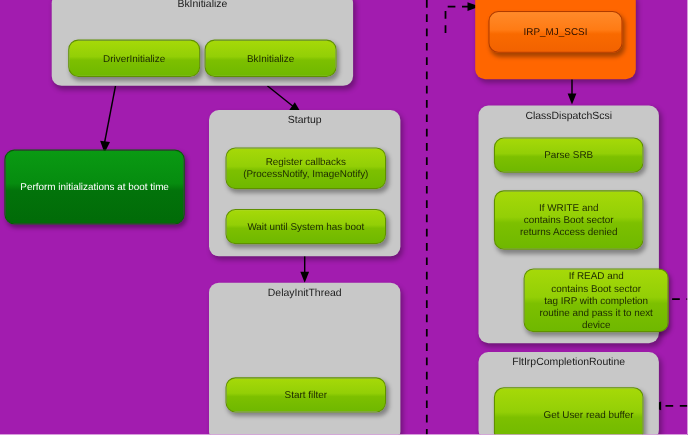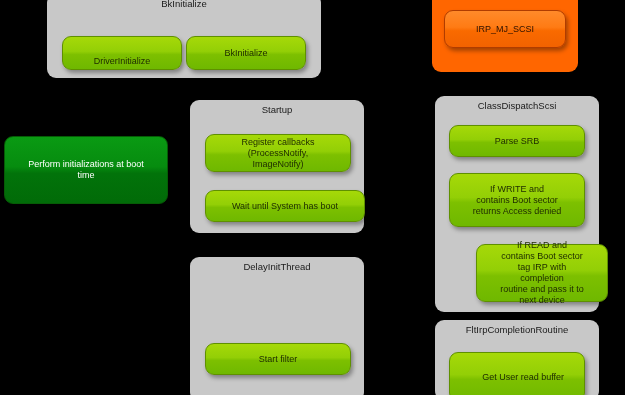--- a/index.html
+++ b/index.html
@@ -8,21 +8,21 @@
     background: #ffffff;
   }
   body {
     font-family: "Liberation Sans", sans-serif;
   }
   #canvas {
     position: relative;
     width: 625px;
     height: 395px;
     overflow: hidden;
-    background: #000000;
+    background: #a21caf;
   }
   .group {
     position: absolute;
     background: #c8c8c8;
     border-radius: 9px;
     box-shadow: 2px 3px 5px rgba(0,0,0,0.30);
   }
   .group-title {
     position: absolute;
     top: 4px;
@@ -39,21 +39,21 @@
     border: 1px solid #5f9000;
     background: linear-gradient(to bottom, #a6d908 0%, #93cf06 45%, #7dc000 55%, #6fb800 100%);
     box-shadow: 2px 3px 4px rgba(0,0,0,0.35);
     display: flex;
     align-items: center;
     justify-content: center;
     text-align: center;
     font-size: 9px;
     color: #1d2a00;
     line-height: 11px;
-    padding: 2px 20px;
+    padding: 2px 8px;
     box-sizing: border-box;
   }
   .node.dark {
     border: 1px solid #065c06;
     background: linear-gradient(to bottom, #0a9a13 0%, #068c0f 45%, #02730a 55%, #016b08 100%);
     color: #ffffff;
   }
   .node.orange {
     border: 1px solid #b03c00;
     background: linear-gradient(to bottom, #ff8a2a 0%, #ff7b14 45%, #f96a00 55%, #f26200 100%);
@@ -117,39 +117,39 @@
 
     <path d="M 598 272 L 625 272" stroke="#000000" stroke-width="1.6" fill="none" stroke-dasharray="7,6"></path>
 
     <path d="M 625 369 L 598 369" stroke="#000000" stroke-width="1.6" fill="none" stroke-dasharray="7,6"></path>
     <polygon points="590,369 601,365 601,373" fill="#000000"></polygon>
   </svg>
 
   <div class="group" style="left:47px; top:-6px; width:274px; height:84px;">
     <div class="group-title">BkInitialize</div>
   </div>
-  <div class="node" style="left:62px; top:36px; width:120px; height:34px;align-items:flex-end;">
+  <div class="node" style="left:62px; top:36px; width:120px; height:34px;">
     <span class="node-text">DriverInitialize</span>
   </div>
   <div class="node" style="left:186px; top:36px; width:120px; height:34px;">
     <span class="node-text">BkInitialize</span>
   </div>
 
   <div class="node dark" style="left:4px; top:136px; width:164px; height:68px;">
     <span class="node-text">Perform initializations at boot time</span>
   </div>
 
   <div class="group" style="left:190px; top:100px; width:174px; height:133px;">
     <div class="group-title">Startup</div>
   </div>
   <div class="node" style="left:205px; top:134px; width:146px; height:38px;">
     <span class="node-text">Register callbacks
 (ProcessNotify, ImageNotify)</span>
   </div>
-  <div class="node" style="left:205px; top:190px; width:160px; height:32px;">
+  <div class="node" style="left:205px; top:190px; width:146px; height:32px;">
     <span class="node-text">Wait until System has boot</span>
   </div>
 
   <div class="group" style="left:190px; top:257px; width:174px; height:144px;">
     <div class="group-title">DelayInitThread</div>
   </div>
   <div class="node" style="left:205px; top:343px; width:146px; height:32px;">
     <span class="node-text">Start filter</span>
   </div>
 

